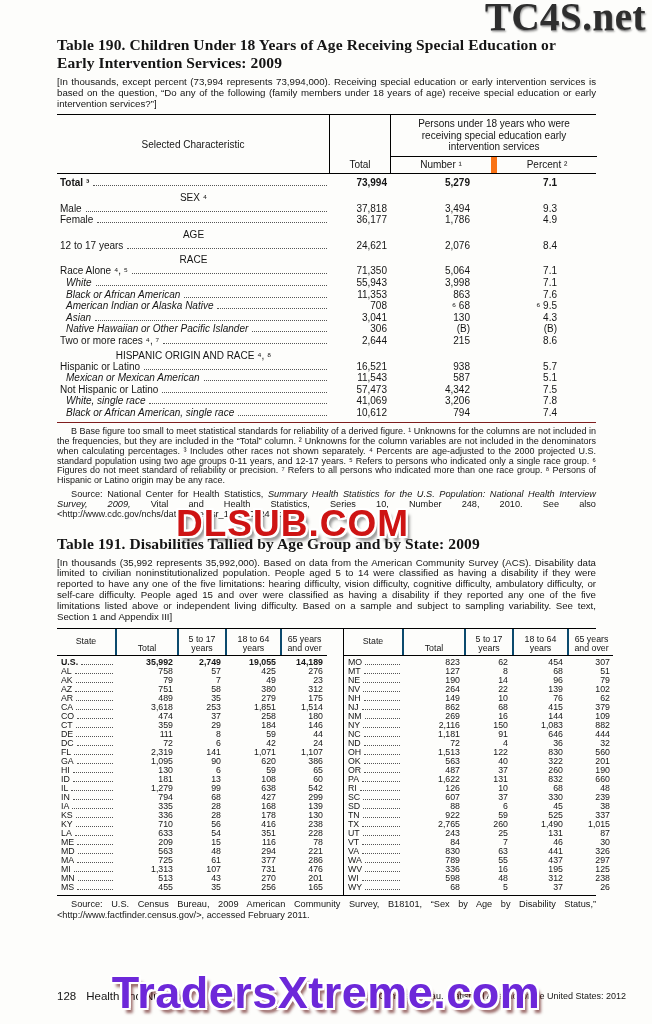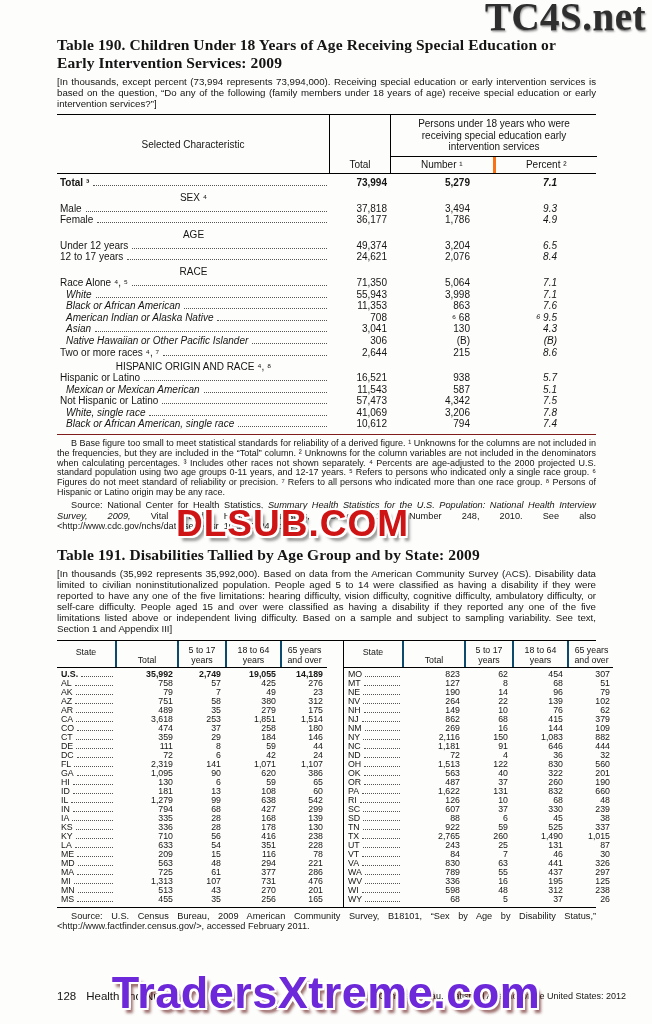--- a/index.html
+++ b/index.html
@@ -19,31 +19,31 @@
   .t-note { font-size: 9.7px; line-height: 1.13; margin: 0 0 5px 0; text-align: justify; }
 
   
   .t190 { border-top: 1px solid #000; font-size: 10px; }
   .t190-head { display: grid; grid-template-columns: 273px 61px 206px; border-bottom: 1px solid #000; }
   .h-stub { display: flex; align-items: center; justify-content: center; border-right: 1px solid #000; padding: 20px 0; }
   .h-total { display: flex; align-items: flex-end; justify-content: center; border-right: 1px solid #000; padding-bottom: 3px; }
   .h-span-label { text-align: center; padding: 3px 8px 3px; border-bottom: 1px solid #000; line-height: 1.15; }
   .h-sub { display: flex; }
   .h-sub > div { flex: 1; text-align: center; padding: 2px 0 3px; }
-  .h-sub > div + div { border-left: 3px solid #f97316; }
+  .h-sub > div + div { border-left: 6px solid #f97316; }
 
   .t190-body { padding: 3px 0 4px; border-bottom: 1px solid #7f1d1d; }
   .t190-row { display: grid; grid-template-columns: 273px 61px 103px 103px; height: 11.6px; align-items: baseline; }
   .t190-row .lbl { display: flex; align-items: baseline; overflow: hidden; padding-left: 3px; white-space: nowrap; }
   .t190-row.ind1 .lbl { padding-left: 9px; font-style: italic; }
   .leader { flex: 1 1 auto; border-bottom: 1px dotted #555; margin: 0 3px 2px 4px; min-width: 8px; }
   .val { text-align: right; }
   .val.total { padding-right: 4px; }
   .val.num { padding-right: 24px; }
-  .val.pct { padding-right: 40px; font-style: italic; }
+  .val.pct { padding-right: 40px; }
   .t190-row.total-row { font-weight: bold; }
   .sec-row { height: 14px; display: flex; align-items: flex-end; }
   .sec-lbl { width: 273px; text-align: center; }
 
   .fn { font-size: 9px; line-height: 1.08; margin: 4px 0 0; text-align: justify; text-indent: 14px; }
   .src { font-size: 9.2px; line-height: 1.12; margin: 3px 0 0; text-align: justify; text-indent: 14px; }
 
   
   .t191-title { margin-top: 15px; }
   .t191 { border-top: 1px solid #000; border-bottom: 1px solid #000; font-size: 8.8px; display: flex; gap: 16px; }
@@ -147,29 +147,20 @@
             </div>
             <div class="val total">36,177</div>
             <div class="val num">1,786</div>
             <div class="val pct">4.9</div>
           </div>
           <div class="sec-row">
             <div class="sec-lbl">AGE</div>
           </div>
           <div class="t190-row">
             <div class="lbl">
-              <span>Under 12 years</span>
-              <span class="leader"></span>
-            </div>
-            <div class="val total">49,374</div>
-            <div class="val num">3,204</div>
-            <div class="val pct">6.5</div>
-          </div>
-          <div class="t190-row">
-            <div class="lbl">
               <span>12 to 17 years</span>
               <span class="leader"></span>
             </div>
             <div class="val total">24,621</div>
             <div class="val num">2,076</div>
             <div class="val pct">8.4</div>
           </div>
           <div class="sec-row">
             <div class="sec-lbl">RACE</div>
           </div>

